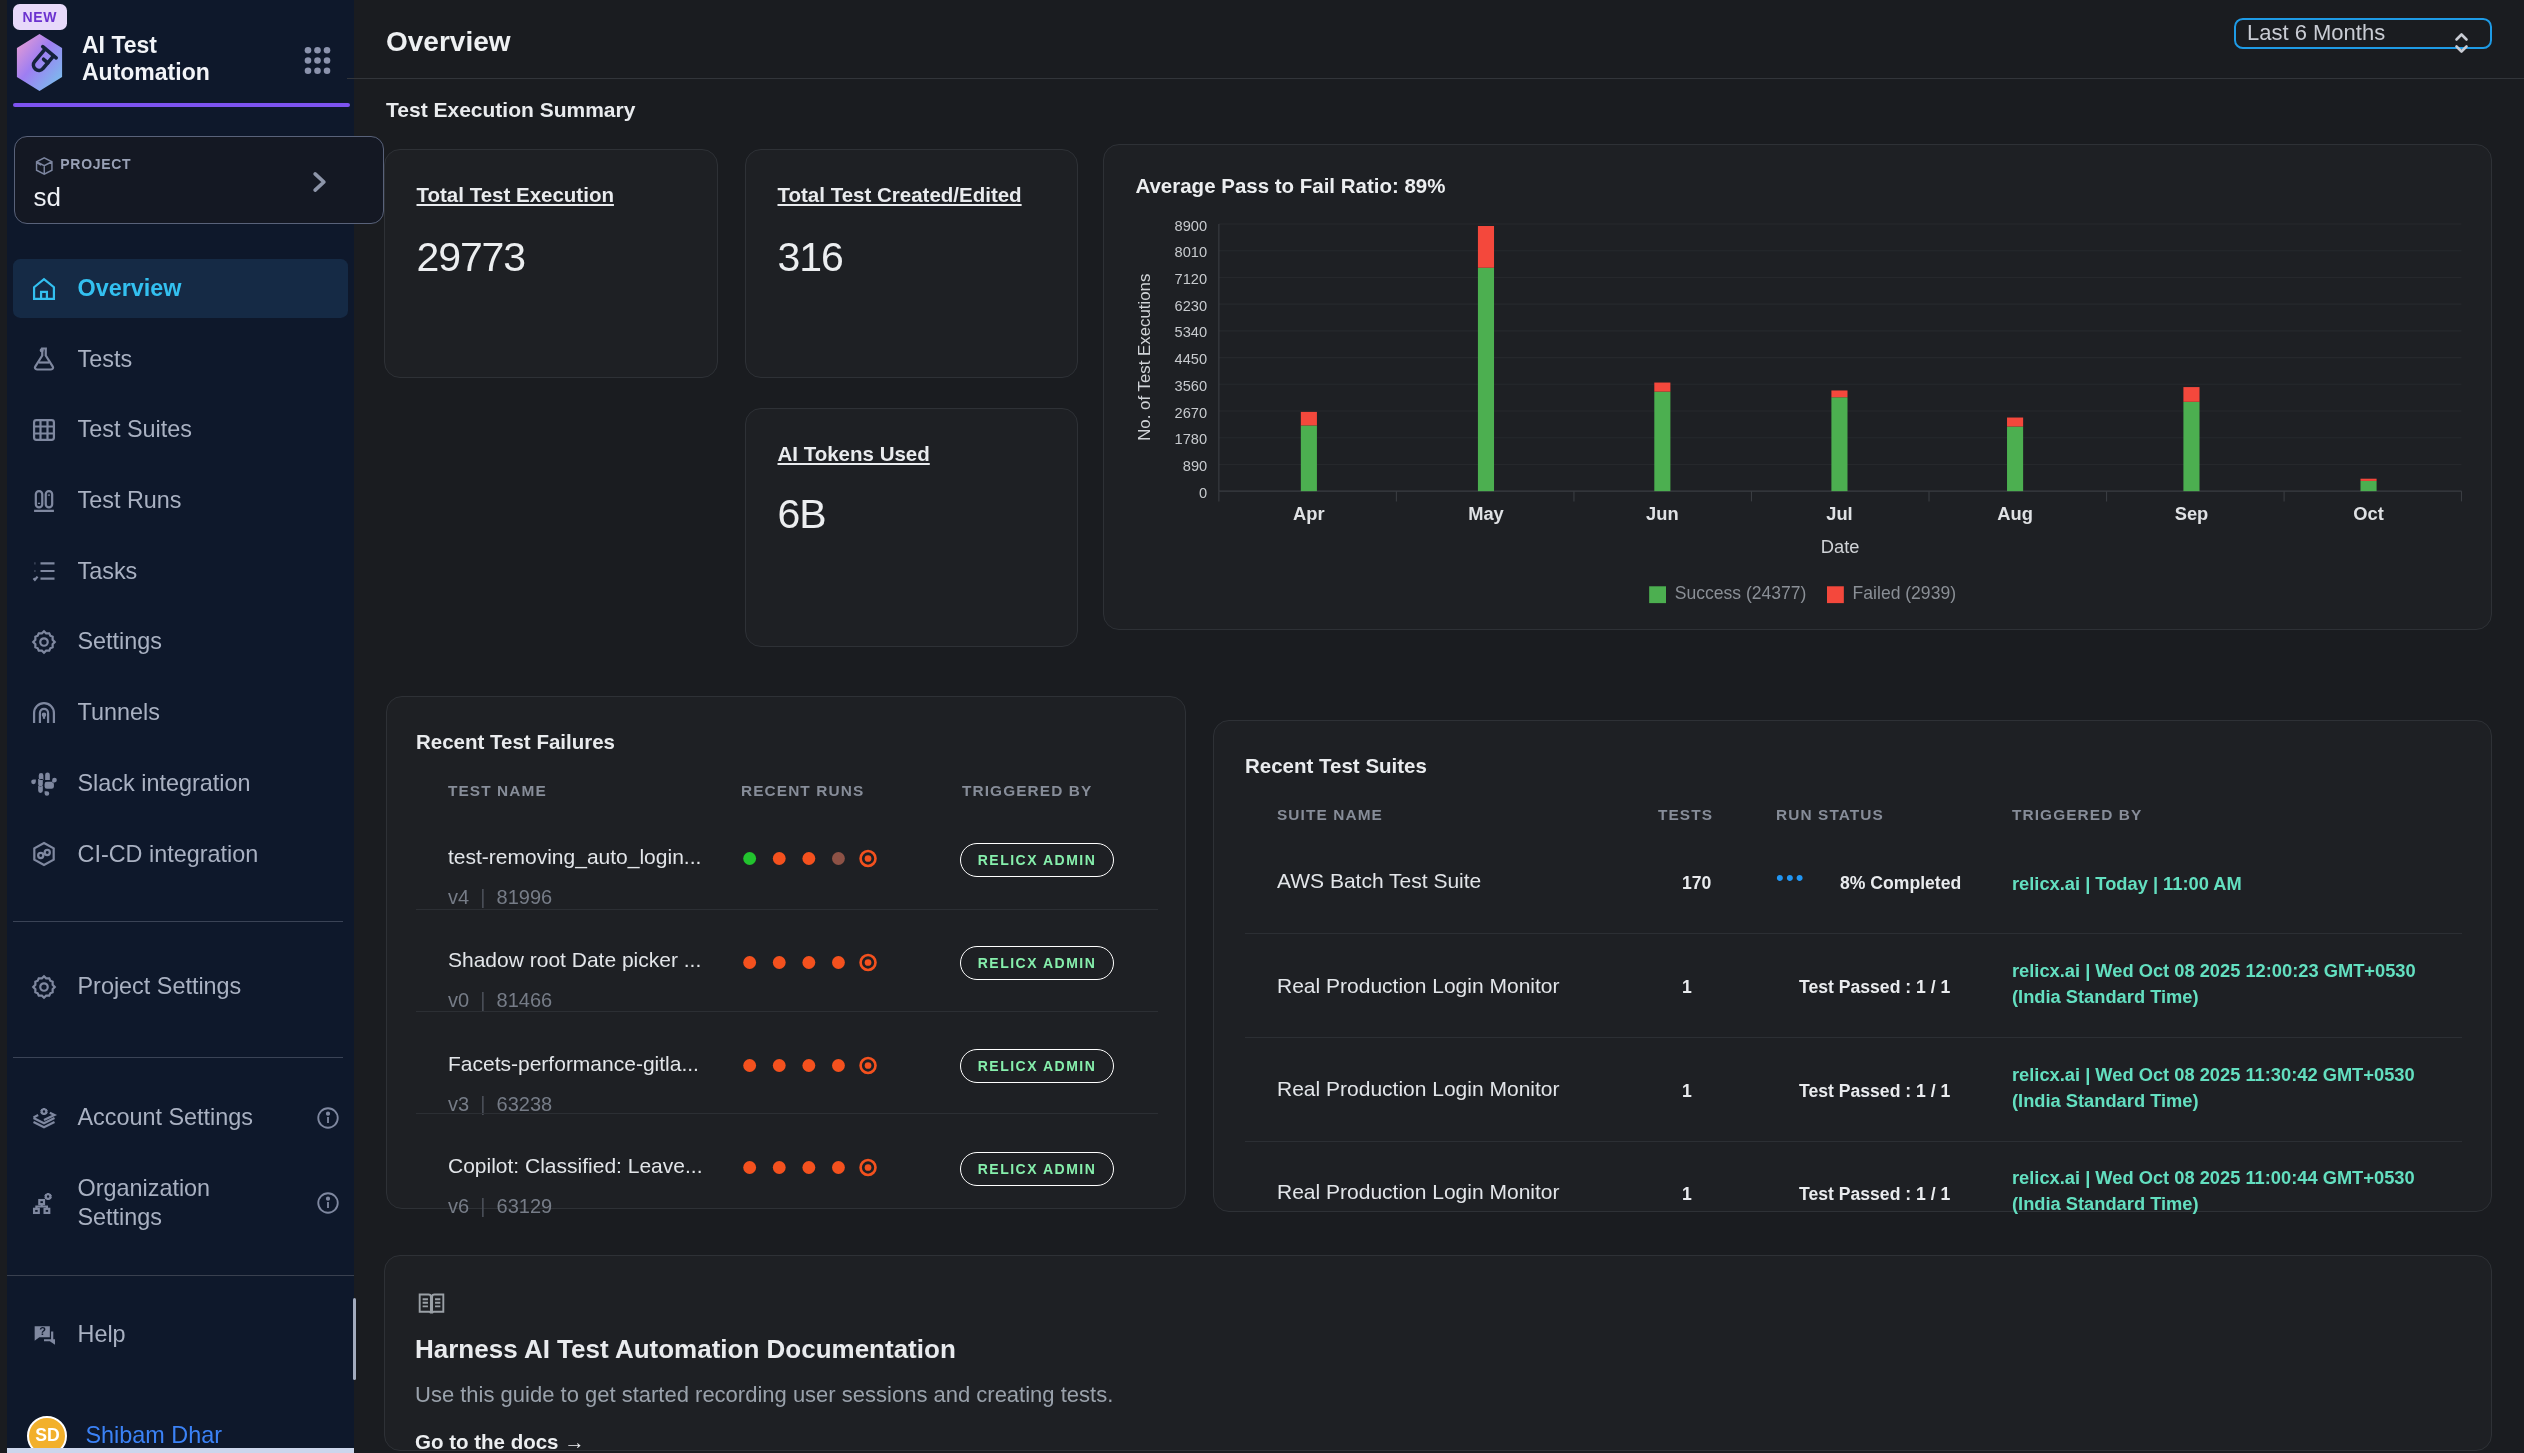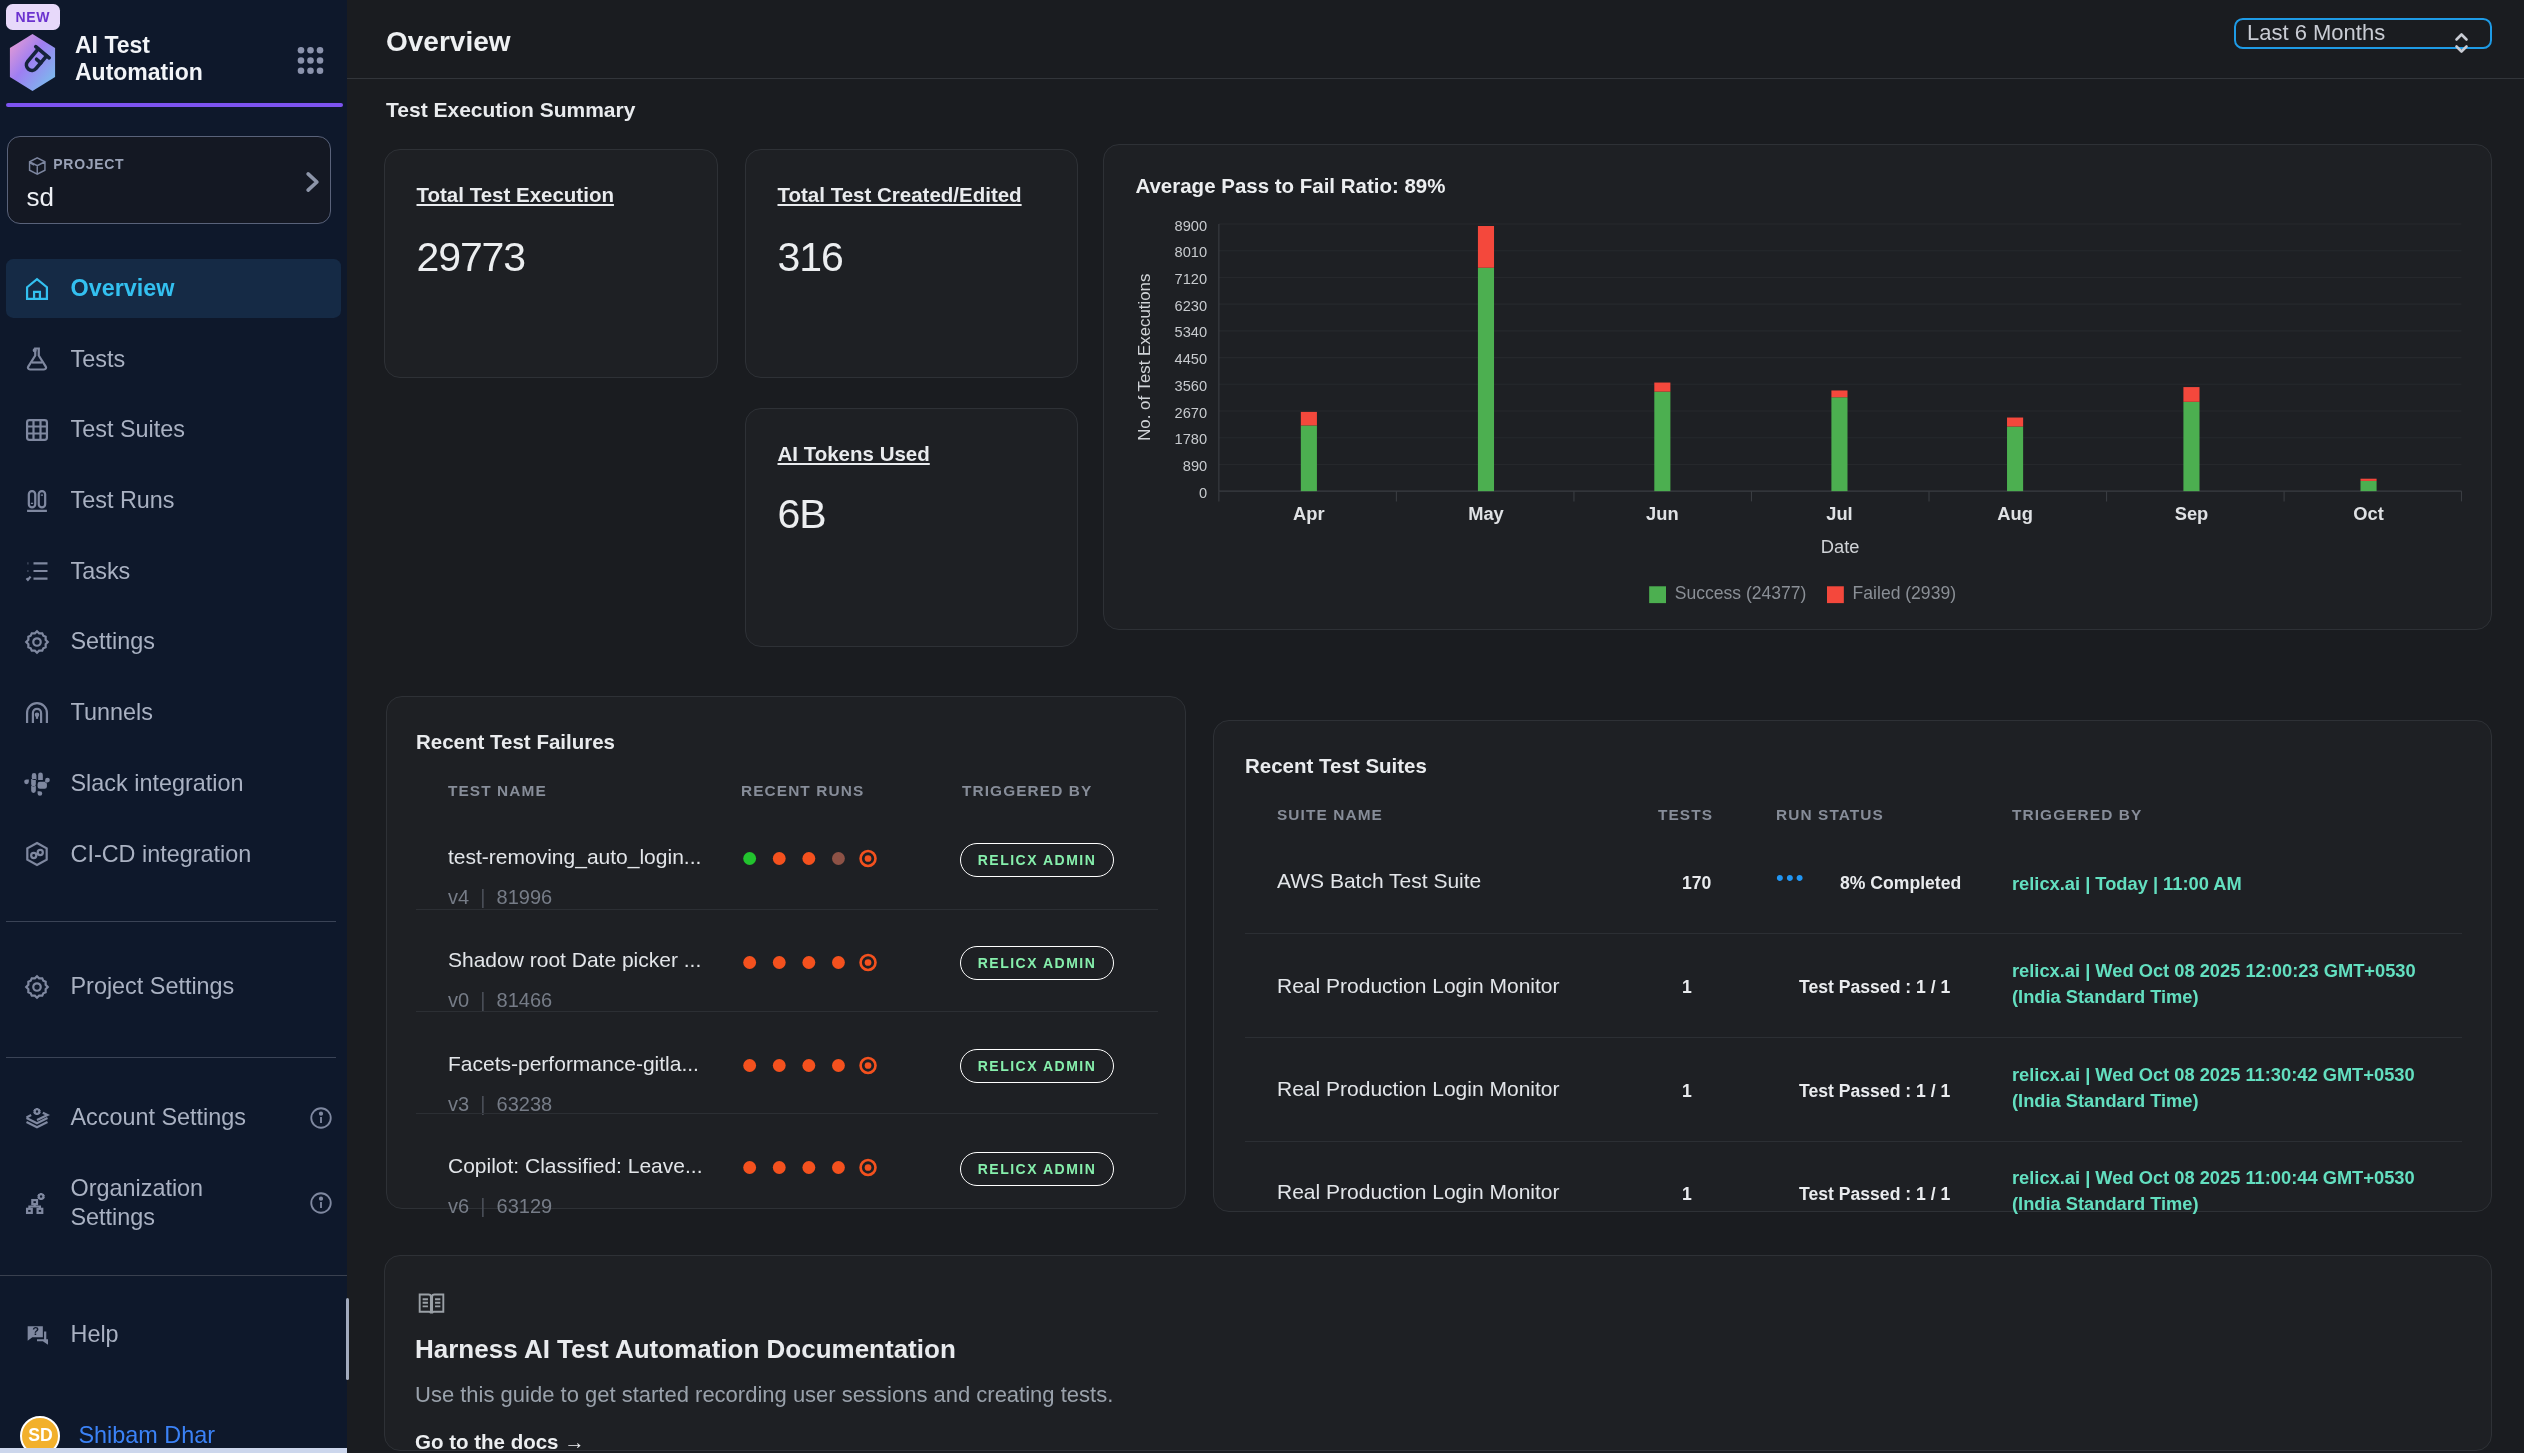--- a/index.html
+++ b/index.html
@@ -1,25 +1,25 @@
 <!DOCTYPE html>
 <html style="font-size:11.7px"><head>
 <meta charset="utf-8">
 <style>
 * { margin:0; padding:0; box-sizing:border-box; }
 html,body { width:2525px; height:1453px; overflow:hidden; background:#1a1c20; font-family:"Liberation Sans",sans-serif; }
 #page { position:relative; width:2525px; height:1453px; }
 
-#sidebar { position:absolute; left:0; top:0; width:347px; height:1453px; background:#0e182b;padding-left:10px; }
+#sidebar { position:absolute; left:7px; top:0; width:347px; height:1453px; background:#0e182b;padding-left:10px; }
 .newbadge { position:absolute; left:5.9px; top:3.7px; width:54px; height:26px; background:#e7d9fa; color:#6b32cf; font-size:14px; font-weight:700; border-radius:6.6px; display:flex; align-items:center; justify-content:center; letter-spacing:0.7px; }
 .logo-hex { position:absolute; left:7.3px; top:33px; }
 .logo-title { position:absolute; left:75px; top:32px; font-size:23px; font-weight:700; color:#f2f4f8; line-height:27px; }
 .dots9 { position:absolute; left:290px; top:40px; }
 .purpleline { position:absolute; left:5.9px; top:103px; width:337px; height:3.7px; background:#7d53f0; border-radius:2.2px; }
-.projbox { position:absolute; left:7.3px; top:136px; width:324px; height:88px; background:#141823; border:1.5px solid #59627a; border-radius:13px; }
+.projbox { position:absolute; left:7.3px; top:136px; width:370px; height:88px; background:#141823; border:1.5px solid #59627a; border-radius:13px; }
 .projlabel { position:absolute; left:45px; top:19px; font-size:14px; font-weight:700; letter-spacing:0.7px; color:#99a1b6; }
 .projname { position:absolute; left:18.3px; top:45px; font-size:26px; color:#eef0f5; }
 .projchev { position:absolute; left:295px; top:34px; }
 .menu { position:absolute; left:5.9px; top:259px; width:335px; }
 .mitem { position:relative; height:59px; margin-bottom:11.7px; border-radius:7.3px; display:flex; align-items:center; }
 .mitem.active { background:#152a45; }
 .mitem .mi { width:28px; height:28px; margin-left:17.6px; flex:none; }
 .mitem .ml { margin-left:19px; font-size:23.4px; color:#a9b1c2; line-height:29px; }
 .mitem.active .ml { color:#33c0f0; font-weight:700; }
 .sep { position:absolute; left:5.9px; width:330px; height:0.7px; background:#3a4356; }

